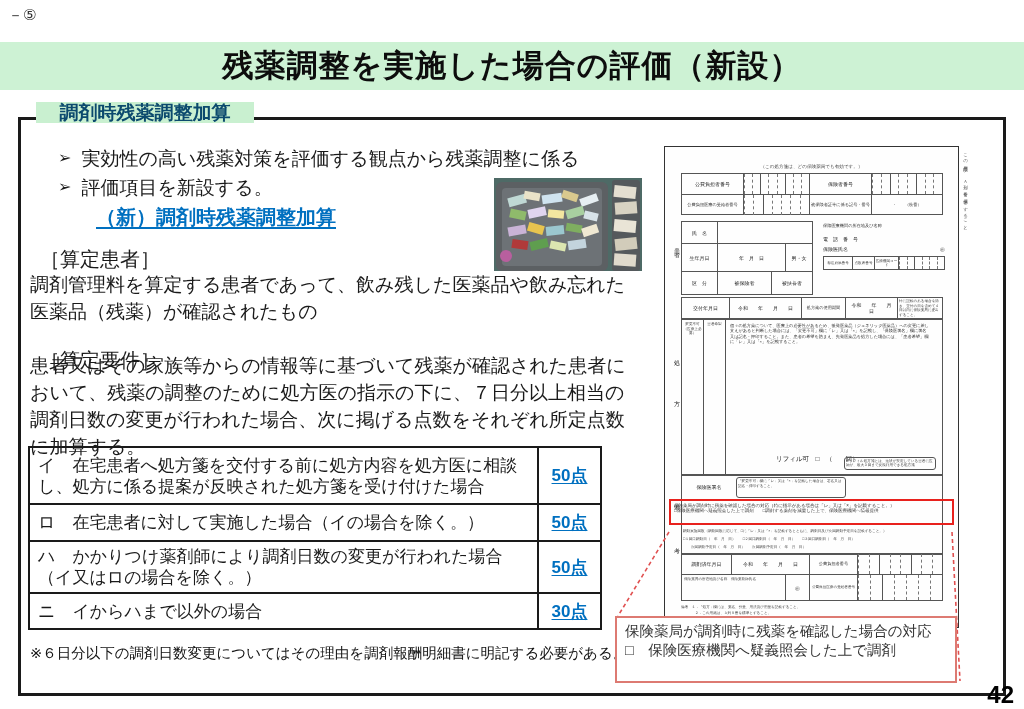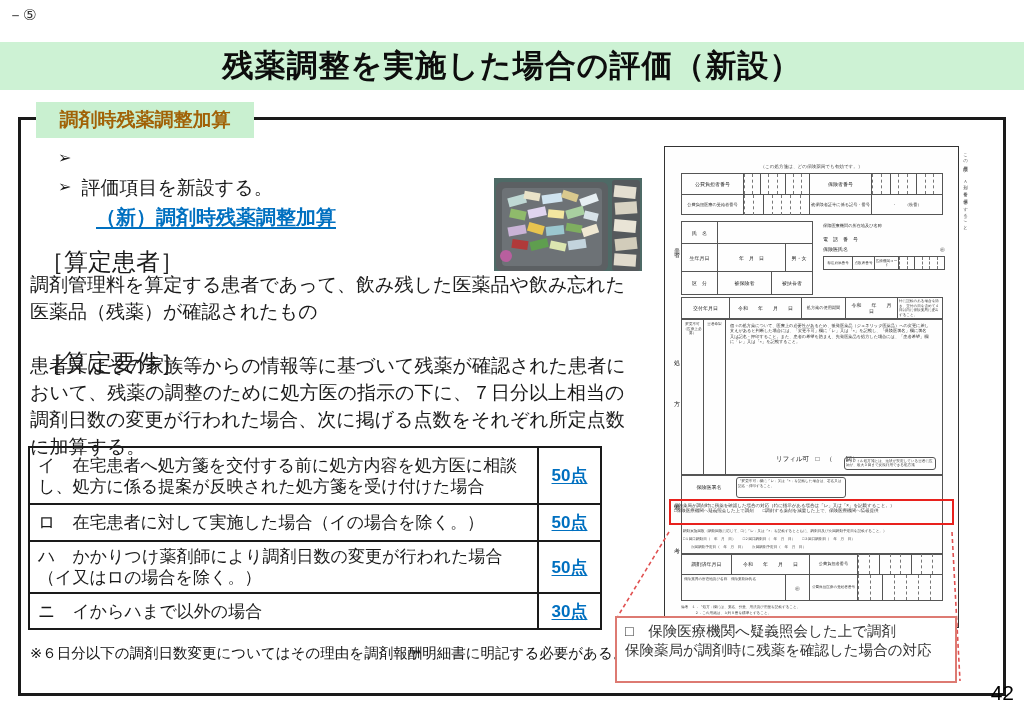--- a/index.html
+++ b/index.html
@@ -14,31 +14,31 @@
   #header { left:8px; top:5px; width:1012px; font-size:15px; line-height:19px; color:#333; }
   #titlebar {
     left:0; top:42px; width:1024px; height:48px; background:#cdf2d4;
     display:flex; align-items:center; justify-content:center;
   }
   #titlebar .t { font-size:31px; font-weight:bold; color:#0d0d0d; letter-spacing:1px; }
 
   
   #mainbox { left:18px; top:117px; width:988px; height:579px; border:3px solid #1a1a1a; background:#fff; }
   #badge {
-    left:36px; top:102px; width:218px; height:36px; background:#c9f0d0;
+    left:36px; top:102px; width:218px; height:21px; background:#c9f0d0;
     display:flex; align-items:center; justify-content:center;
-    font-size:19px; font-weight:bold; color:#a16207;
+    font-size:19px; font-weight:bold; color:#0c4a6e;
   }
 
   .bullet { left:58px; width:560px; font-size:19px; display:flex; gap:10px; }
   .bullet .mk { font-size:16px; padding-top:2px; }
   #newlink { left:96px; top:204px; font-size:20px; font-weight:bold; color:#0070c0;
              text-decoration:underline; text-underline-offset:3px; }
 
-  .seclabel { left:40px; font-size:24px; }
+  .seclabel { left:40px; font-size:20px; }
   .para { left:30px; font-size:19px; line-height:27px; }
 
   
   #photo { left:494px; top:178px; width:148px; height:93px; }
 
   
   #ptable { left:28px; top:446px; width:572px; border:2px solid #1a1a1a; border-collapse:collapse; table-layout:fixed; }
   #ptable td { border:2px solid #1a1a1a; font-size:17px; line-height:21px; padding:4px 8px; vertical-align:middle; }
   #ptable td.desc { width:509px; }
   #ptable td.pts { width:63px; text-align:center; }
@@ -46,21 +46,21 @@
   #ptable tr.r3 td { height:52px; } #ptable tr.r4 td { height:36px; }
   .ptlink { color:#0070c0; font-weight:bold; text-decoration:underline; text-underline-offset:2px; font-size:17px; }
 
   #footnote { left:30px; top:644px; font-size:14.5px; color:#111; }
 
   
   #callout { left:615px; top:616px; width:342px; height:67px; border:2px solid #dd7a72; background:#fff;
              padding:4px 8px; font-size:14.5px; line-height:19px; color:#333; }
   #callout .blue { color:#0070c0; font-weight:bold; text-decoration:underline; text-underline-offset:2px; }
 
-  #pagenum { right:10px; top:681px; font-size:21px; font-weight:normal; color:#000; }
+  #pagenum { right:10px; top:681px; font-size:24px; font-weight:bold; color:#000; }
 
   
   #form { left:664px; top:146px; width:295px; height:482px; border:1.5px solid #333; background:#fefefe;
           font-size:5px; color:#222; }
   #form .abs { position:absolute; }
   .f-title { top:4px; left:0; width:100%; text-align:center; font-size:11px; font-weight:bold; letter-spacing:6px; }
   .f-sub { top:17px; left:0; width:100%; text-align:center; font-size:4.6px; color:#444; }
   .fbox { border:0.5px solid #555; }
   .cells { display:flex; }
   .cells i { flex:1; border-left:0.6px dashed #777; height:100%; }
@@ -86,20 +86,21 @@
 <div class="abs" id="titlebar">
   <div class="t">残薬調整を実施した場合の評価（新設）</div>
 </div>
 
 <div class="abs" id="mainbox"></div>
 
 <div class="abs" id="badge">調剤時残薬調整加算</div>
 
 <div class="abs bullet" style="top:146px;">
   <span class="mk">➢</span>
+  <span>実効性の高い残薬対策を評価する観点から残薬調整に係る</span>
 </div>
 <div class="abs bullet" style="top:175px;">
   <span class="mk">➢</span>
   <span>評価項目を新設する。</span>
 </div>
 
 <a class="abs" id="newlink">（新）調剤時残薬調整加算</a>
 
 <svg class="abs" id="photo" viewBox="0 0 148 93">
   <rect x="0" y="0" width="148" height="93" fill="#4e6a66"></rect>
@@ -323,17 +324,17 @@
 </div>
 
 <div class="abs" id="sidenote">この用紙は、Ａ列５番を標準とすること。</div>
 
 <svg class="abs" id="overlay">
   <line x1="669" y1="532" x2="618" y2="616" stroke="#e05050" stroke-width="1.6" stroke-dasharray="4 3"></line>
   <line x1="952" y1="532" x2="960" y2="681" stroke="#e05050" stroke-width="1.6" stroke-dasharray="4 3"></line>
 </svg>
 
 <div class="abs" id="callout">
+  <div>保険薬局が調剤時に残薬を確認した場合の対応</div>
   <div>□　保険医療機関へ疑義照会した上で調剤</div>
-  <div>保険薬局が調剤時に残薬を確認した場合の対応</div>
 </div>
 
 <div class="abs" id="pagenum">42</div>
 
 </body></html>

